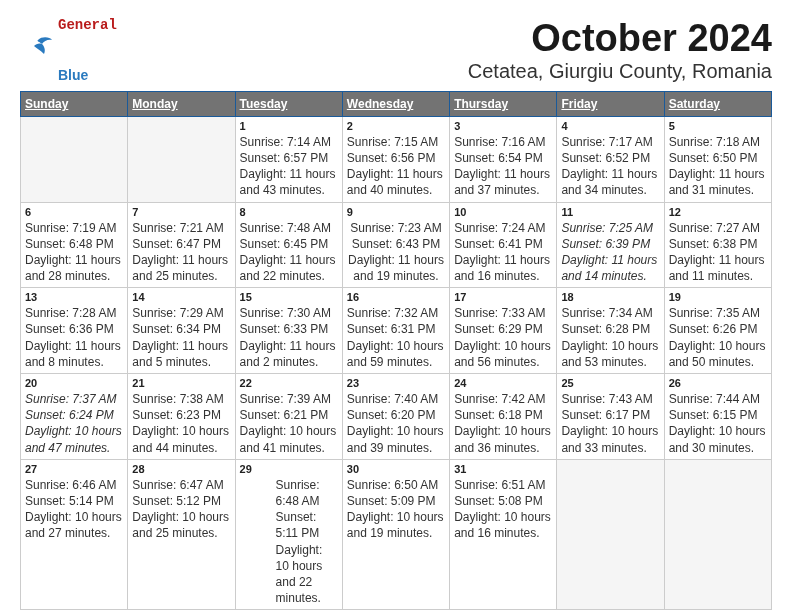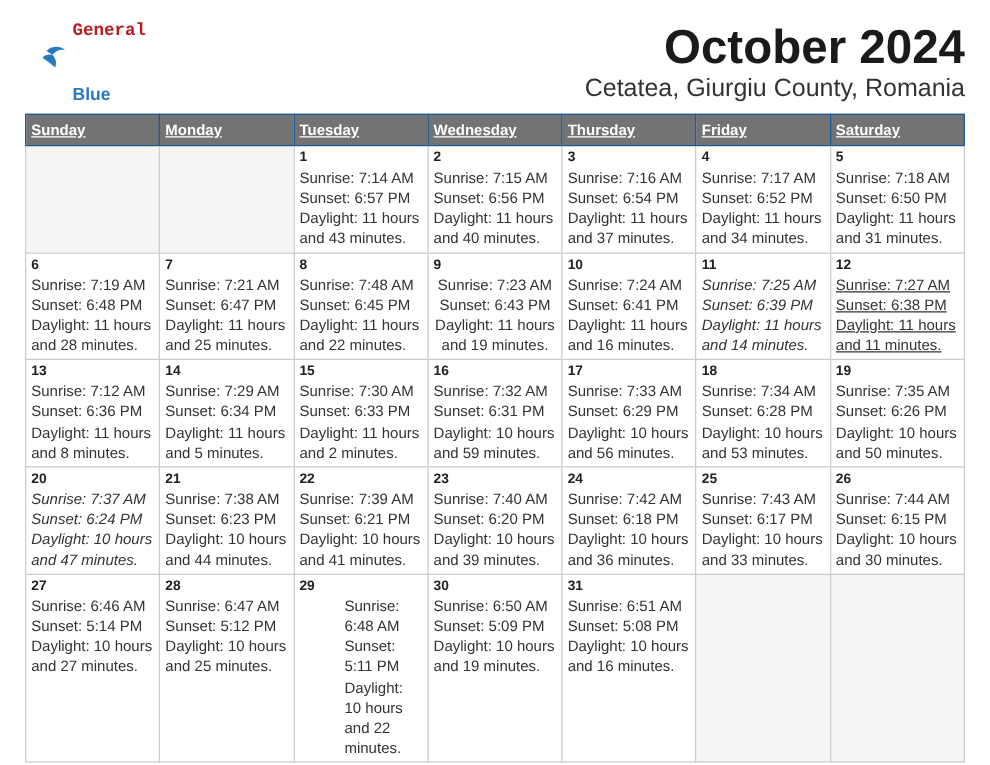--- a/index.html
+++ b/index.html
@@ -221,30 +221,30 @@
           </td>
           <td>
             <span class="day-num">11</span>
             <div class="day-info" style="white-space: pre-line; font-style: italic;">Sunrise: 7:25 AM
 Sunset: 6:39 PM
 Daylight: 11 hours
 and 14 minutes.</div>
           </td>
           <td>
             <span class="day-num">12</span>
-            <div class="day-info" style="white-space: pre-line; text-decoration: underline;">Sunrise: 7:27 AM
+            <div class="day-info" style="white-space: pre-line;">Sunrise: 7:27 AM
 Sunset: 6:38 PM
 Daylight: 11 hours
 and 11 minutes.</div>
           </td>
         </tr>
         <tr>
           <td>
             <span class="day-num">13</span>
-            <div class="day-info" style="white-space: pre-line;">Sunrise: 7:12 AM
+            <div class="day-info" style="white-space: pre-line;">Sunrise: 7:28 AM
 Sunset: 6:36 PM
 Daylight: 11 hours
 and 8 minutes.</div>
           </td>
           <td>
             <span class="day-num">14</span>
             <div class="day-info" style="white-space: pre-line;">Sunrise: 7:29 AM
 Sunset: 6:34 PM
 Daylight: 11 hours
 and 5 minutes.</div>

